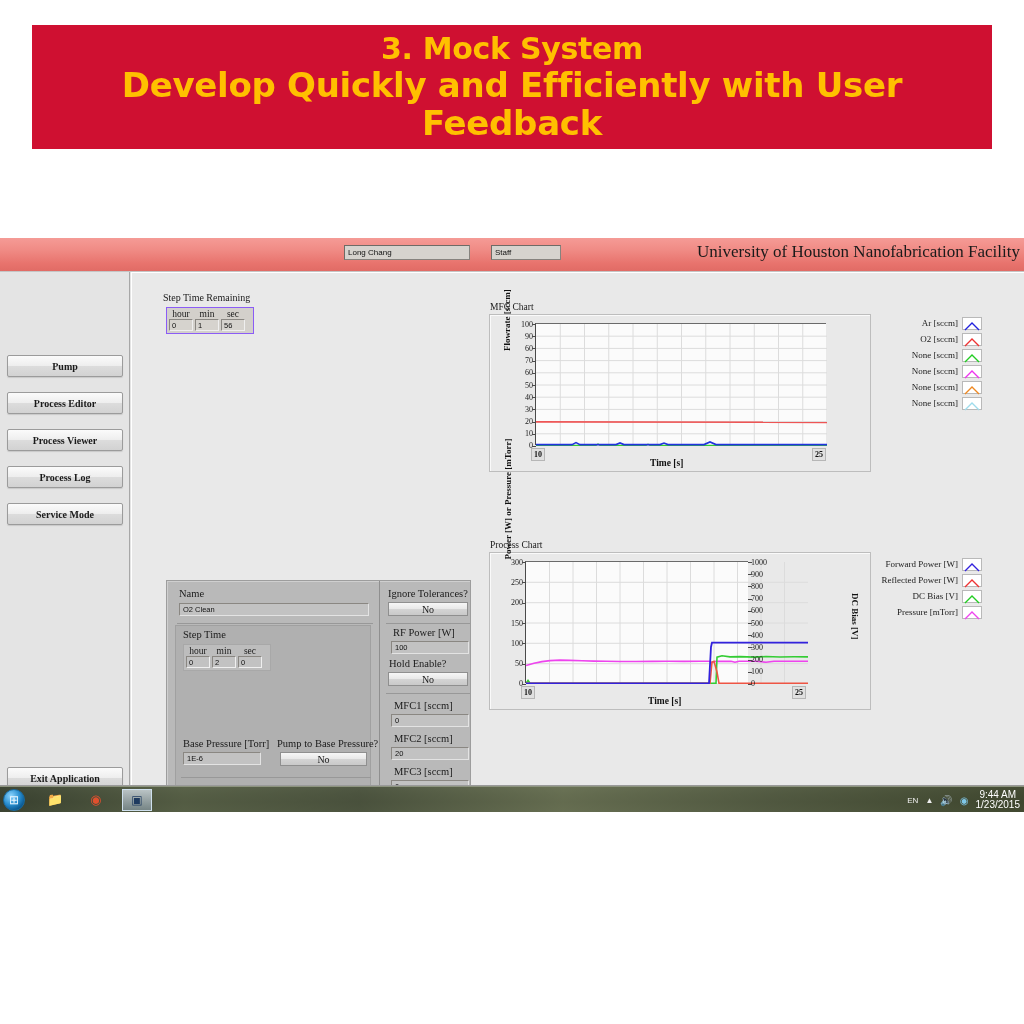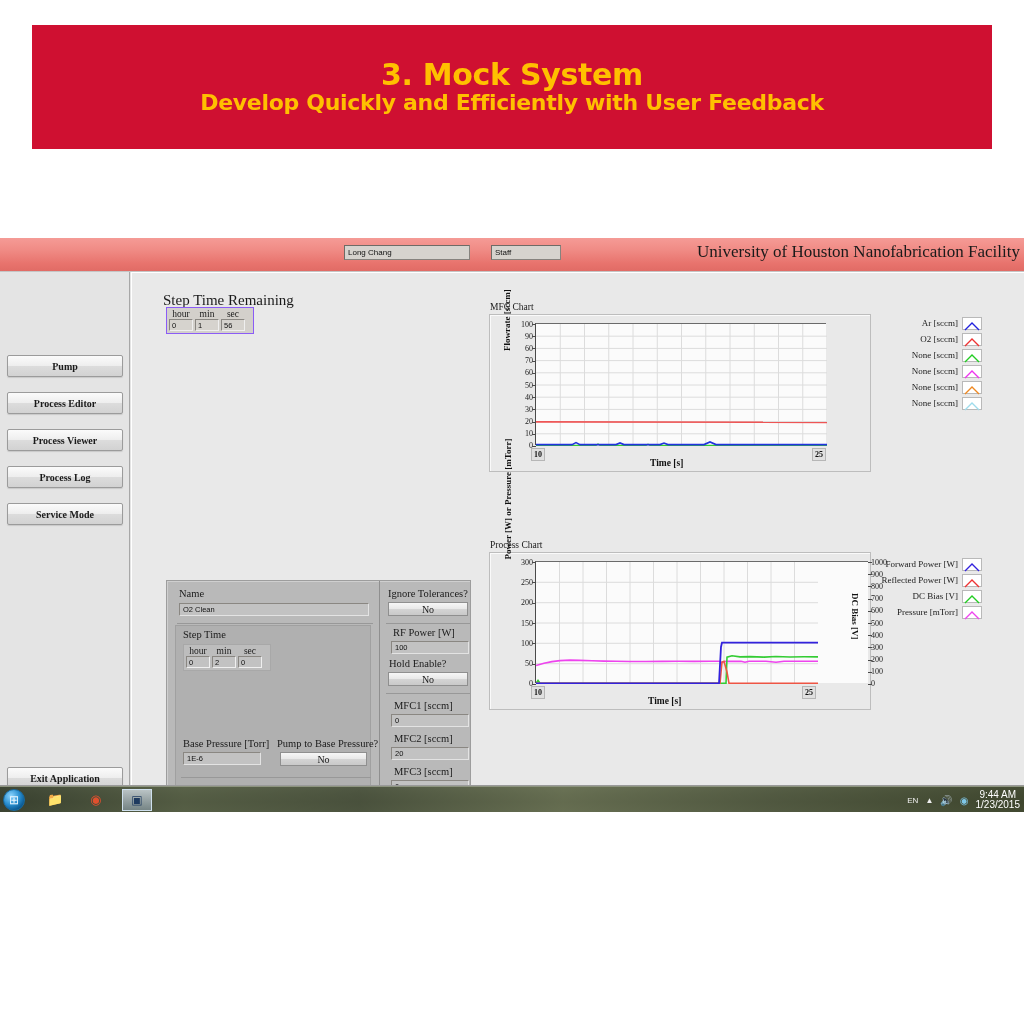--- a/index.html
+++ b/index.html
@@ -21,21 +21,21 @@
   }
   .slide-title-line{
     color:#ffc000;
     font-family:"DejaVu Sans", sans-serif;
     font-weight:bold;
     letter-spacing:-0.3px;
     line-height:1.12;
     text-align:center;
   }
   #title-line1{ font-size:30px; }
-  #title-line2{ font-size:22px; }
+  #title-line2{ font-size:34px; }
 
   
   #app-window{
     position:absolute; left:0; top:238px; width:1024px; height:548px;
     background:#e4e4e4;
     border-bottom:1px solid #9a9a9a;
     overflow:hidden;
   }
 
   
@@ -280,21 +280,21 @@
       <div class="rail-btn" style="top:120px">Process Editor</div>
       <div class="rail-btn" style="top:157px">Process Viewer</div>
       <div class="rail-btn" style="top:194px">Process Log</div>
       <div class="rail-btn" style="top:231px">Service Mode</div>
       <div class="rail-btn" style="top:495px">Exit Application</div>
     </div>
 
     <div id="content-pane"></div>
   </div>
 
-  <div style="position:absolute;left:163px;top:54px;font-size:15px;color:#1a1a1a;">Step Time Remaining</div>
+  <div style="position:absolute;left:163px;top:54px;font-size:10px;color:#1a1a1a;">Step Time Remaining</div>
 
   <div class="hms-box" style="left:166px;top:69px;">
     <div class="hms-row-labels">
       <div class="hms-lab">hour</div>
       <div class="hms-lab">min</div>
       <div class="hms-lab">sec</div>
     </div>
     <div class="hms-row-fields">
       <div class="hms-in">0</div>
       <div class="hms-in">1</div>
@@ -460,21 +460,21 @@
   </div>
   <div class="legend-row" style="left:878px; top:158px;">
     <span class="legend-text">None [sccm]</span>
     <span class="legend-swatch"><svg width="18" height="11">
           <polyline points="2,9 9,2 16,9" stroke="#9fdcec" stroke-width="1.4" fill="none"></polyline>
         </svg></span>
   </div>
 
   <div class="chart-title" style="left:490px; top:302px;">Process Chart</div>
   <div class="chart-frame" style="left:489px; top:314px; width:382px; height:158px;">
-    <div class="plot-area" id="proc-plot" style="left:45px; top:8px; width:333px; height:122px;">
+    <div class="plot-area" id="proc-plot" style="left:35px; top:8px; width:223px; height:122px;">
       <svg class="grid-svg" width="282" height="122">
         <g stroke="#dcdcdc" stroke-width="1">
           <line x1="0" y1="20.3" x2="282" y2="20.3"></line>
           <line x1="0" y1="40.7" x2="282" y2="40.7"></line>
           <line x1="0" y1="61" x2="282" y2="61"></line>
           <line x1="0" y1="81.3" x2="282" y2="81.3"></line>
           <line x1="0" y1="101.7" x2="282" y2="101.7"></line>
           <line x1="23.5" y1="0" x2="23.5" y2="122"></line>
           <line x1="47" y1="0" x2="47" y2="122"></line>
           <line x1="70.5" y1="0" x2="70.5" y2="122"></line>

